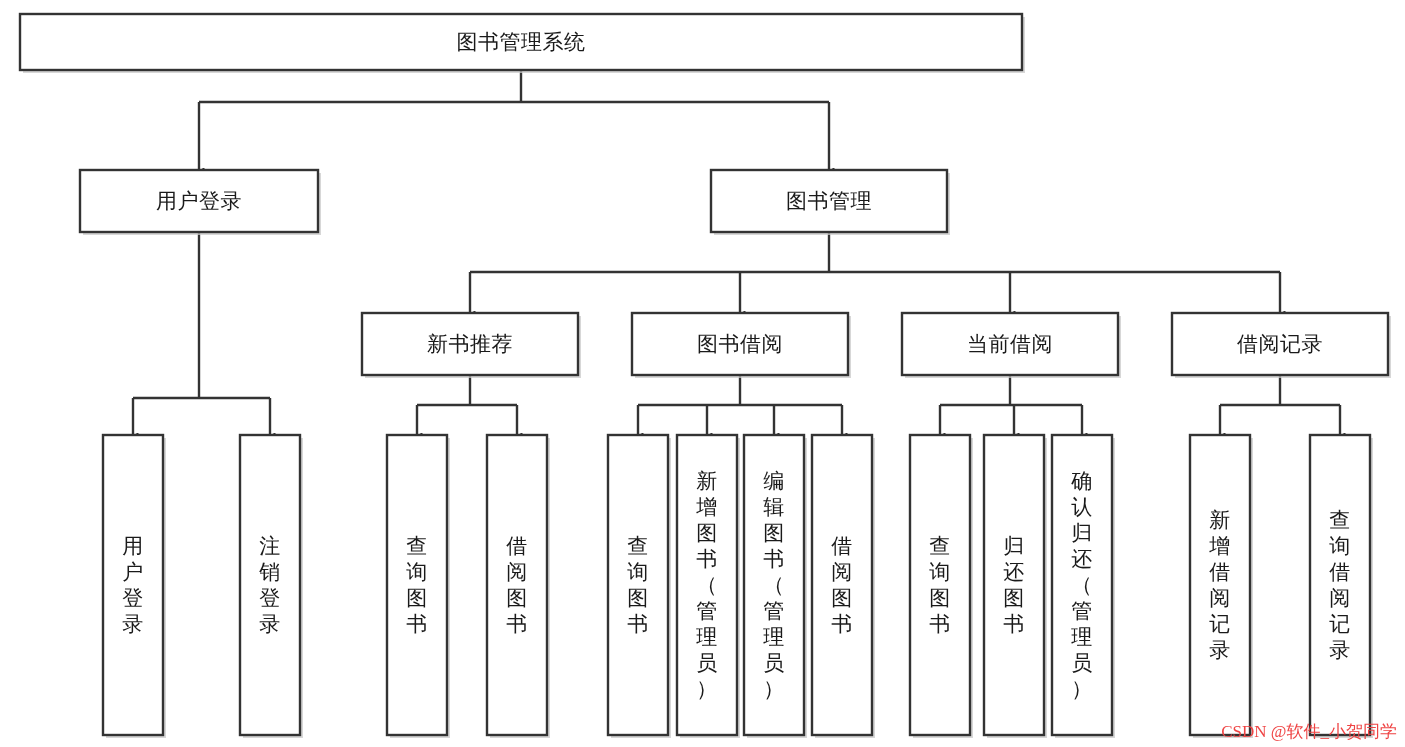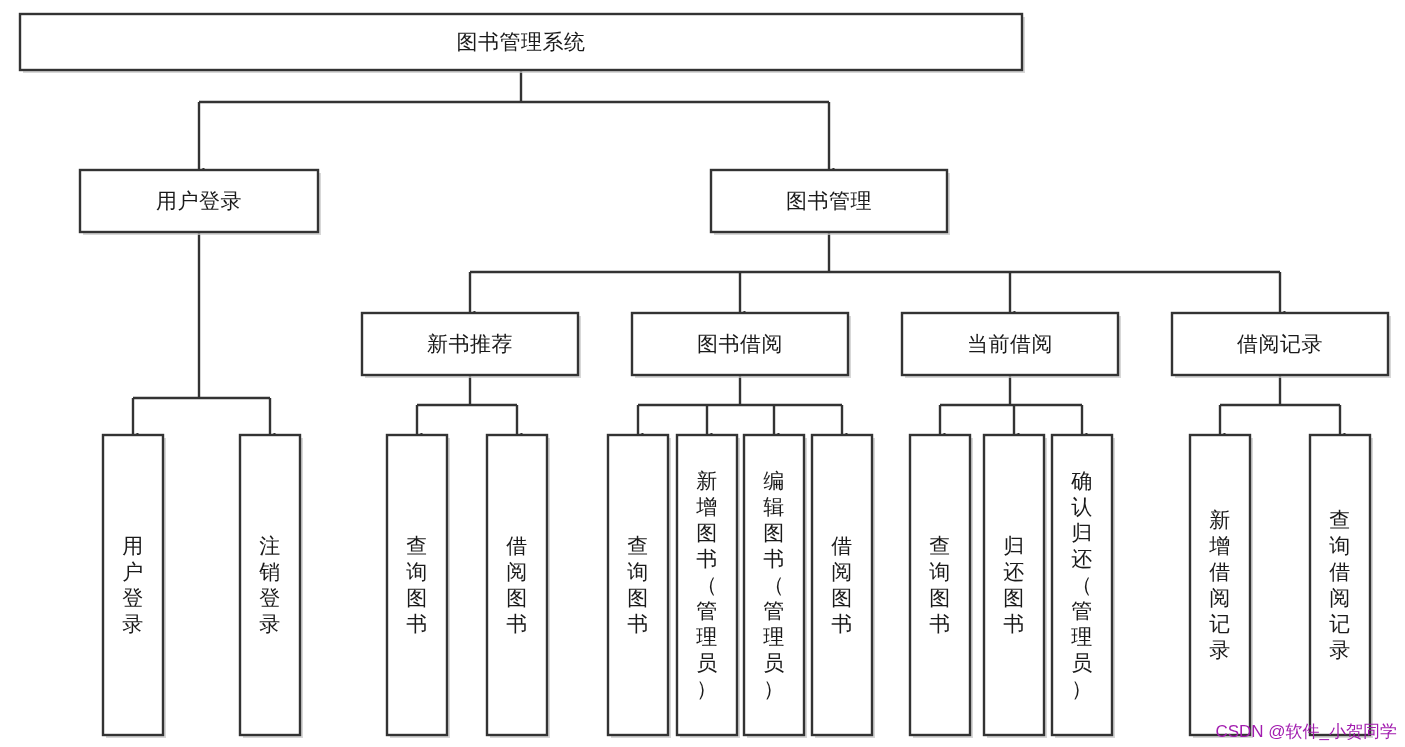--- a/index.html
+++ b/index.html
@@ -56,23 +56,23 @@
     font-family: "DejaVu Sans", "Liberation Sans", sans-serif;
     font-size: 21px;
     fill: #1a1a1a;
     text-anchor: middle;
     letter-spacing: 0.5px;
   }
   .watermark-text {
     position: absolute;
     right: 8px;
     bottom: 4px;
-    font-family: Liberation Sans, sans-serif;
+    font-family: Liberation Serif, serif;
     font-size: 17px;
-    color: #a21caf;
+    color: #ef4444;
     white-space: nowrap;
     pointer-events: none;
     user-select: none;
   }
 </style>
 </head>
 <body>
 
 <div id="diagram-root">
   <svg class="diagram-canvas" viewBox="0 0 1405 747" xmlns="http://www.w3.org/2000/svg">

